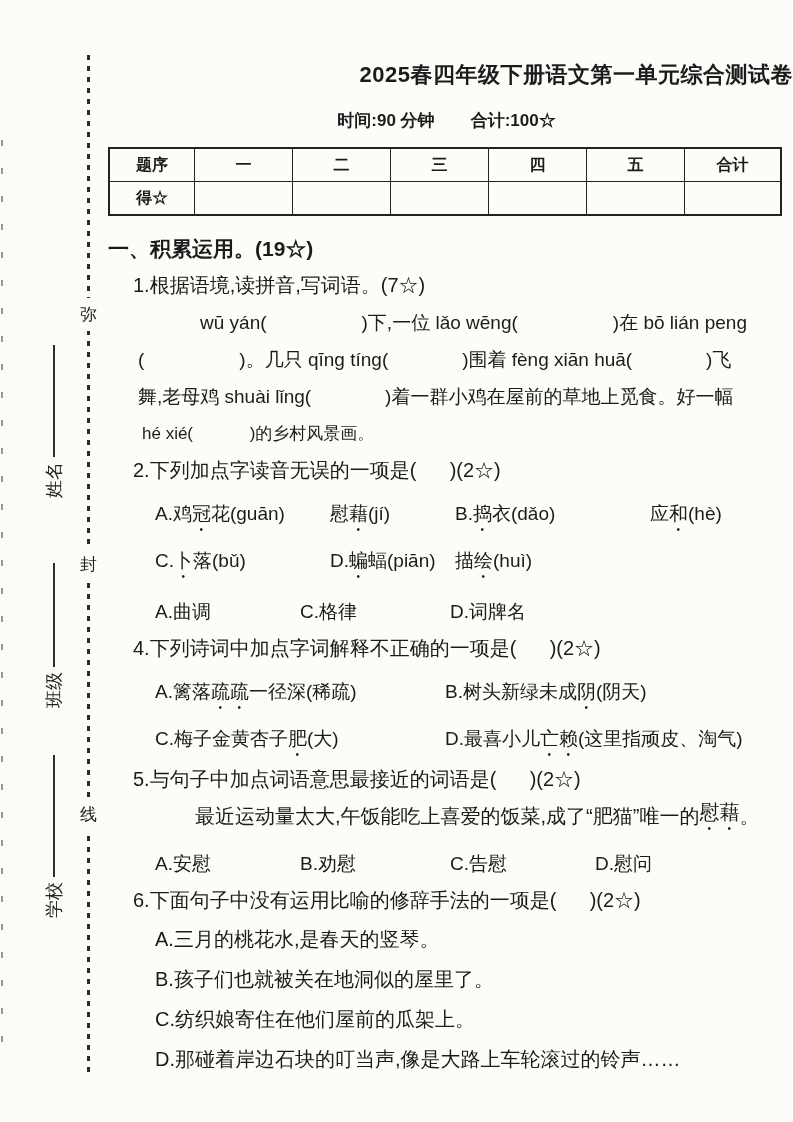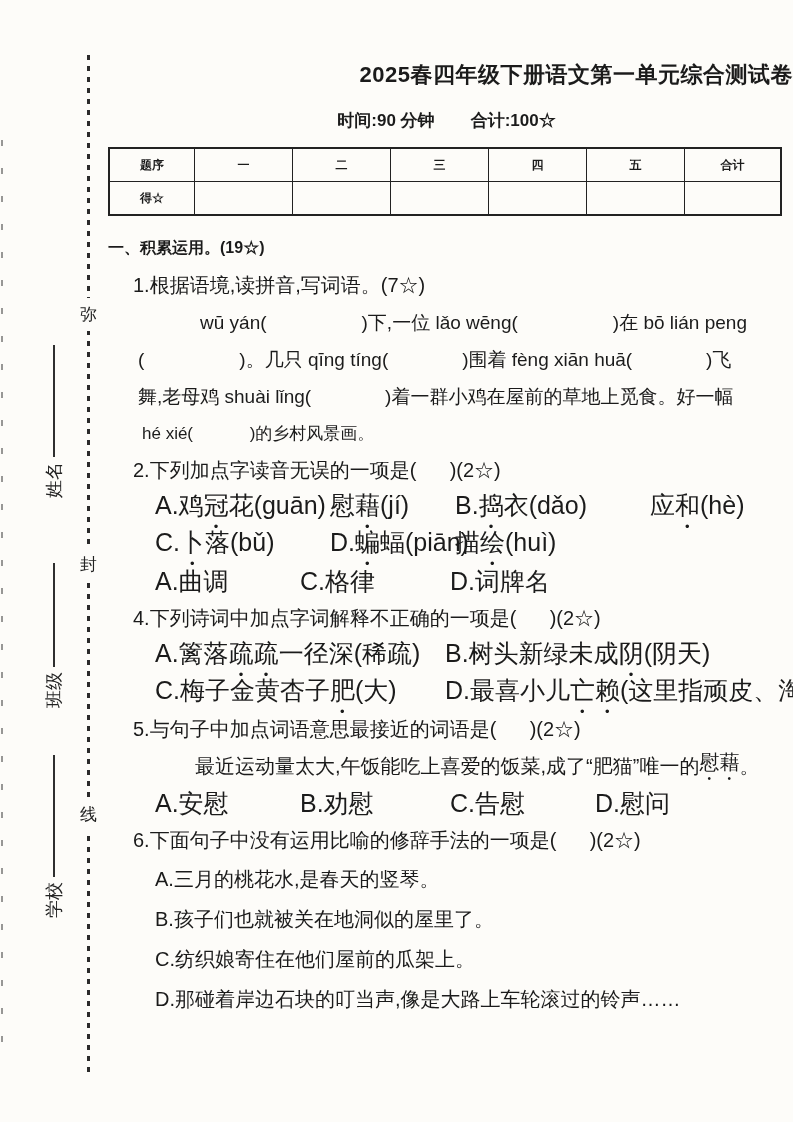--- a/index.html
+++ b/index.html
@@ -24,32 +24,32 @@
   .f1{left:42px;top:498px;} .f1 .rule{width:112px;}
   .f2{left:42px;top:708px;} .f2 .rule{width:104px;}
   .f3{left:42px;top:918px;} .f3 .rule{width:122px;}
 
   .main{position:absolute;left:100px;top:0;width:693px;}
   .title{margin-top:60px;text-align:right;font-size:22px;font-weight:900;letter-spacing:0.5px;}
   .meta{display:flex;justify-content:center;gap:36px;font-size:17px;font-weight:bold;margin-top:19px;}
 
   table.score{border-collapse:collapse;table-layout:fixed;margin:15px 0 0 8px;width:664px;}
   table.score td,table.score th{border:1.6px solid #222;height:32px;text-align:center;
-    font-size:12px;font-weight:bold;padding:0;}
+    font-size:16px;font-weight:bold;padding:0;}
   table.score{border:2.5px solid #222;}
   table.score th.first{width:84px;} table.score th.mid{width:97px;} table.score th.last{width:95px;}
 
   .content{margin-top:14px;font-size:20px;}
   .line{height:37px;display:flex;align-items:center;white-space:pre;}
-  .sec{padding-left:8px;font-weight:bold;font-size:16px;}
+  .sec{padding-left:8px;font-weight:bold;font-size:21px;}
   .qh{padding-left:33px;}
   .p1{padding-left:100px;font-size:19px;}
   .p2,.p3{padding-left:38px;font-size:19px;}
   .p4{padding-left:42px;font-size:17px;}
-  .optrow{display:grid;padding-left:55px;font-size:25px;align-items:center;height:37px;white-space:pre;}
+  .optrow{display:grid;padding-left:55px;font-size:19px;align-items:center;height:37px;white-space:pre;margin-top:10px;}
   .cols-q2{grid-template-columns:175px 125px 195px 1fr;}
   .cols-q3{grid-template-columns:145px 150px 145px 1fr;}
   .cols-q4{grid-template-columns:290px 1fr;}
   .ctx{padding-left:95px;}
   .optline{height:40px;display:flex;align-items:center;white-space:pre;padding-left:55px;}
   .optrow span,.line span{white-space:pre;}
 
   .em{-webkit-text-emphasis:filled dot #1b1b1b;-webkit-text-emphasis-position:under right;
       text-emphasis:filled dot #1b1b1b;text-emphasis-position:under right;}
 </style>

